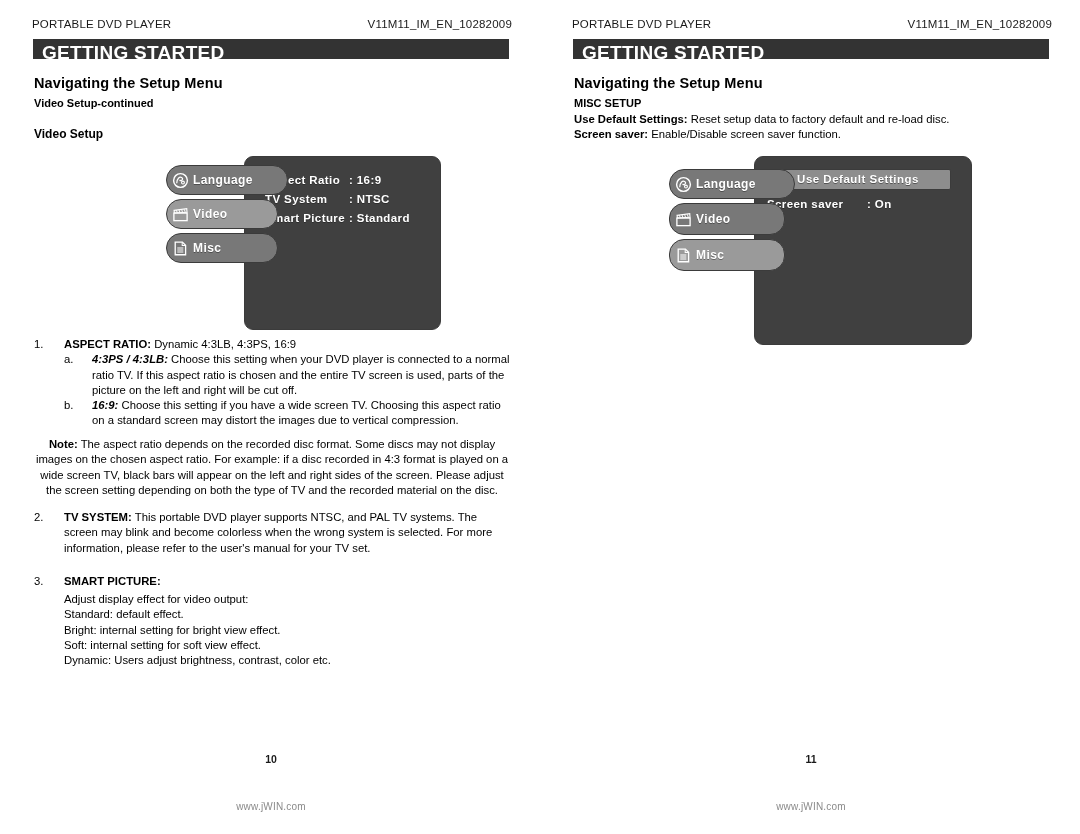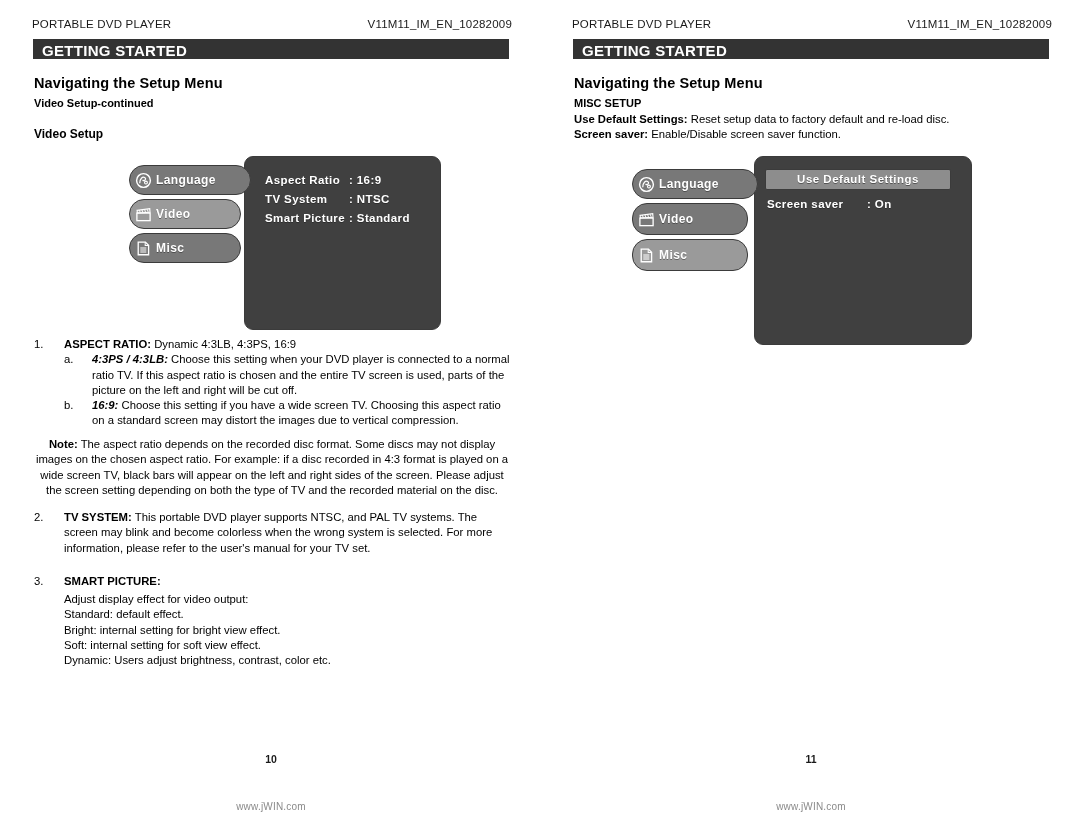--- a/index.html
+++ b/index.html
@@ -68,21 +68,21 @@
     height: 22px;
     background: #333333;
     box-sizing: border-box;
     border: 1px solid #ffffff;
   }
   .section-bar .section-label {
     position: absolute;
     left: 9px;
     top: 3px;
     color: #ffffff;
-    font-size: 15px;
+    font-size: 19px;
     font-weight: bold;
     letter-spacing: 0.3px;
   }
 
   
   .h-title {
     position: absolute;
     left: 2px;
     top: 75px;
     font-size: 14.5px;
@@ -134,20 +134,21 @@
 
   .osd-tab {
     position: absolute;
     background: #787878;
     border: 1.5px solid #3b3b3b;
     border-radius: 15px;
     box-sizing: border-box;
     display: flex;
     align-items: center;
     padding-left: 5px;
+    margin-left: 37px;
   }
   .osd-tab.selected {
     background: #9a9a9a;
   }
   .osd-tab .tab-label {
     color: #ffffff;
     font-size: 12px;
     font-weight: bold;
     letter-spacing: 0.4px;
     margin-left: 4px;

